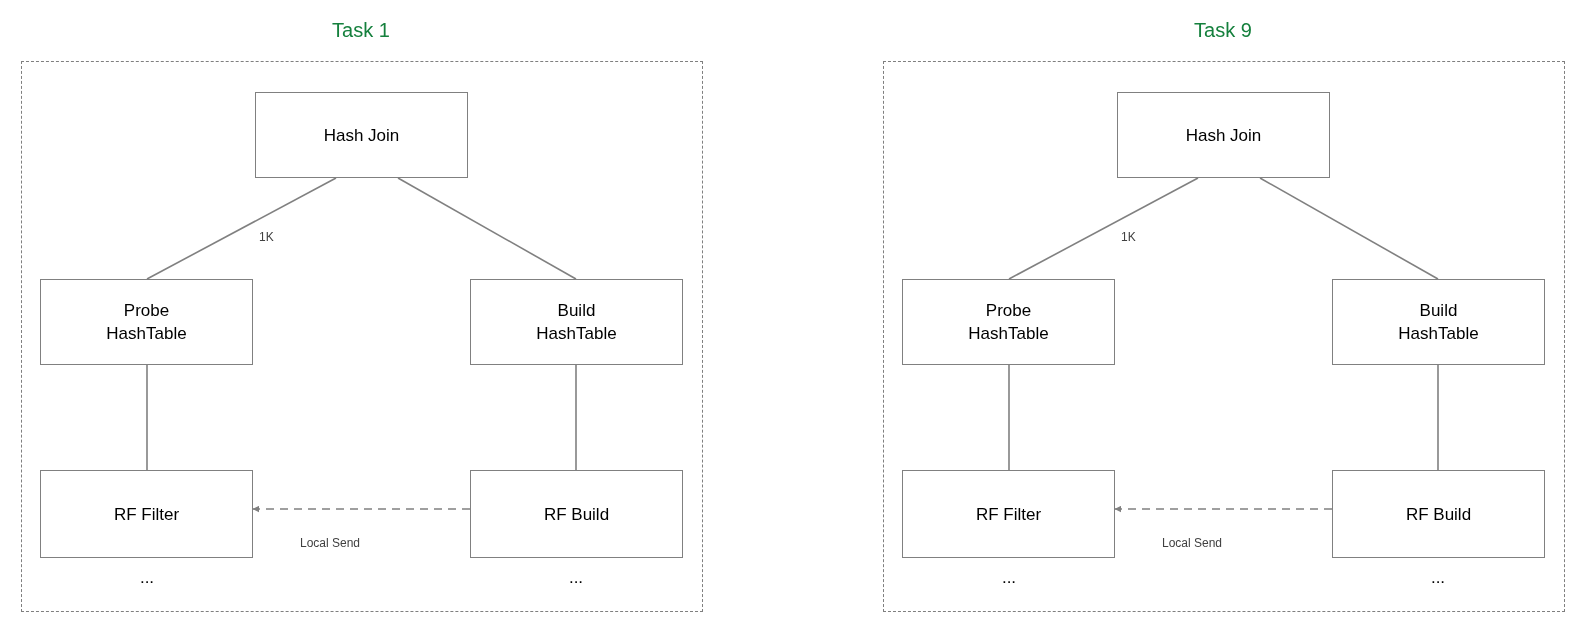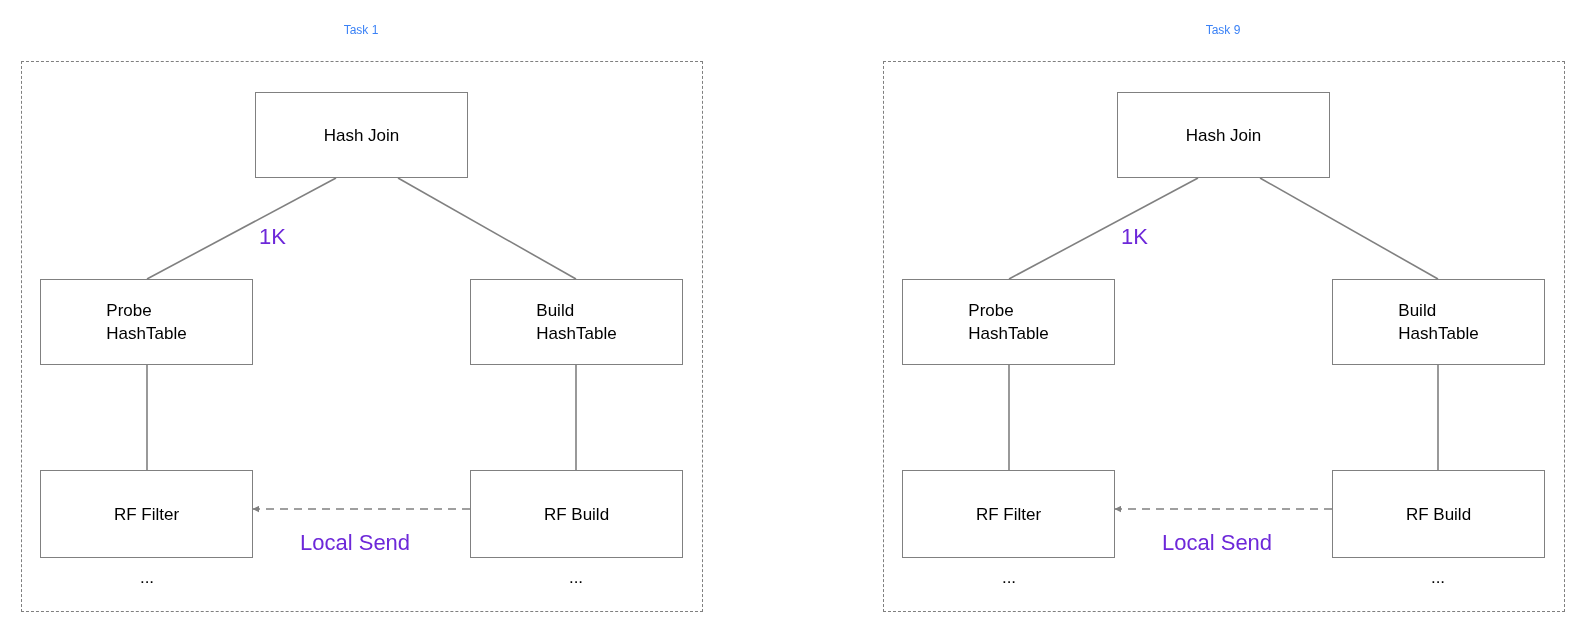--- a/index.html
+++ b/index.html
@@ -21,52 +21,52 @@
   .svg-layer {
     position: absolute;
     left: 0;
     top: 0;
     width: 1588px;
     height: 632px;
     pointer-events: none;
   }
   .panel-title {
     position: absolute;
-    font-size: 12px;
+    font-size: 20px;
     line-height: 20px;
-    color: #3b82f6;
+    color: #15803d;
     text-align: center;
     white-space: nowrap;
     transform: translateX(-50%);
   }
   .dashed-container {
     position: absolute;
     border: 1.6px dashed #7f7f7f;
     background: transparent;
     box-sizing: border-box;
   }
   .node-box {
     position: absolute;
     border: 1.6px solid #808080;
     background: #ffffff;
     box-sizing: border-box;
     display: flex;
     align-items: center;
     justify-content: center;
-    text-align: left;
+    text-align: center;
     font-size: 17px;
     line-height: 23px;
     color: #000000;
     white-space: pre-line;
   }
   .edge-label {
     position: absolute;
-    font-size: 22px;
+    font-size: 12px;
     line-height: 20px;
-    color: #6d28d9;
+    color: #404040;
     white-space: nowrap;
     background: transparent;
   }
   .ellipsis {
     position: absolute;
     font-size: 17px;
     line-height: 20px;
     color: #000000;
     text-align: center;
     transform: translateX(-50%);

